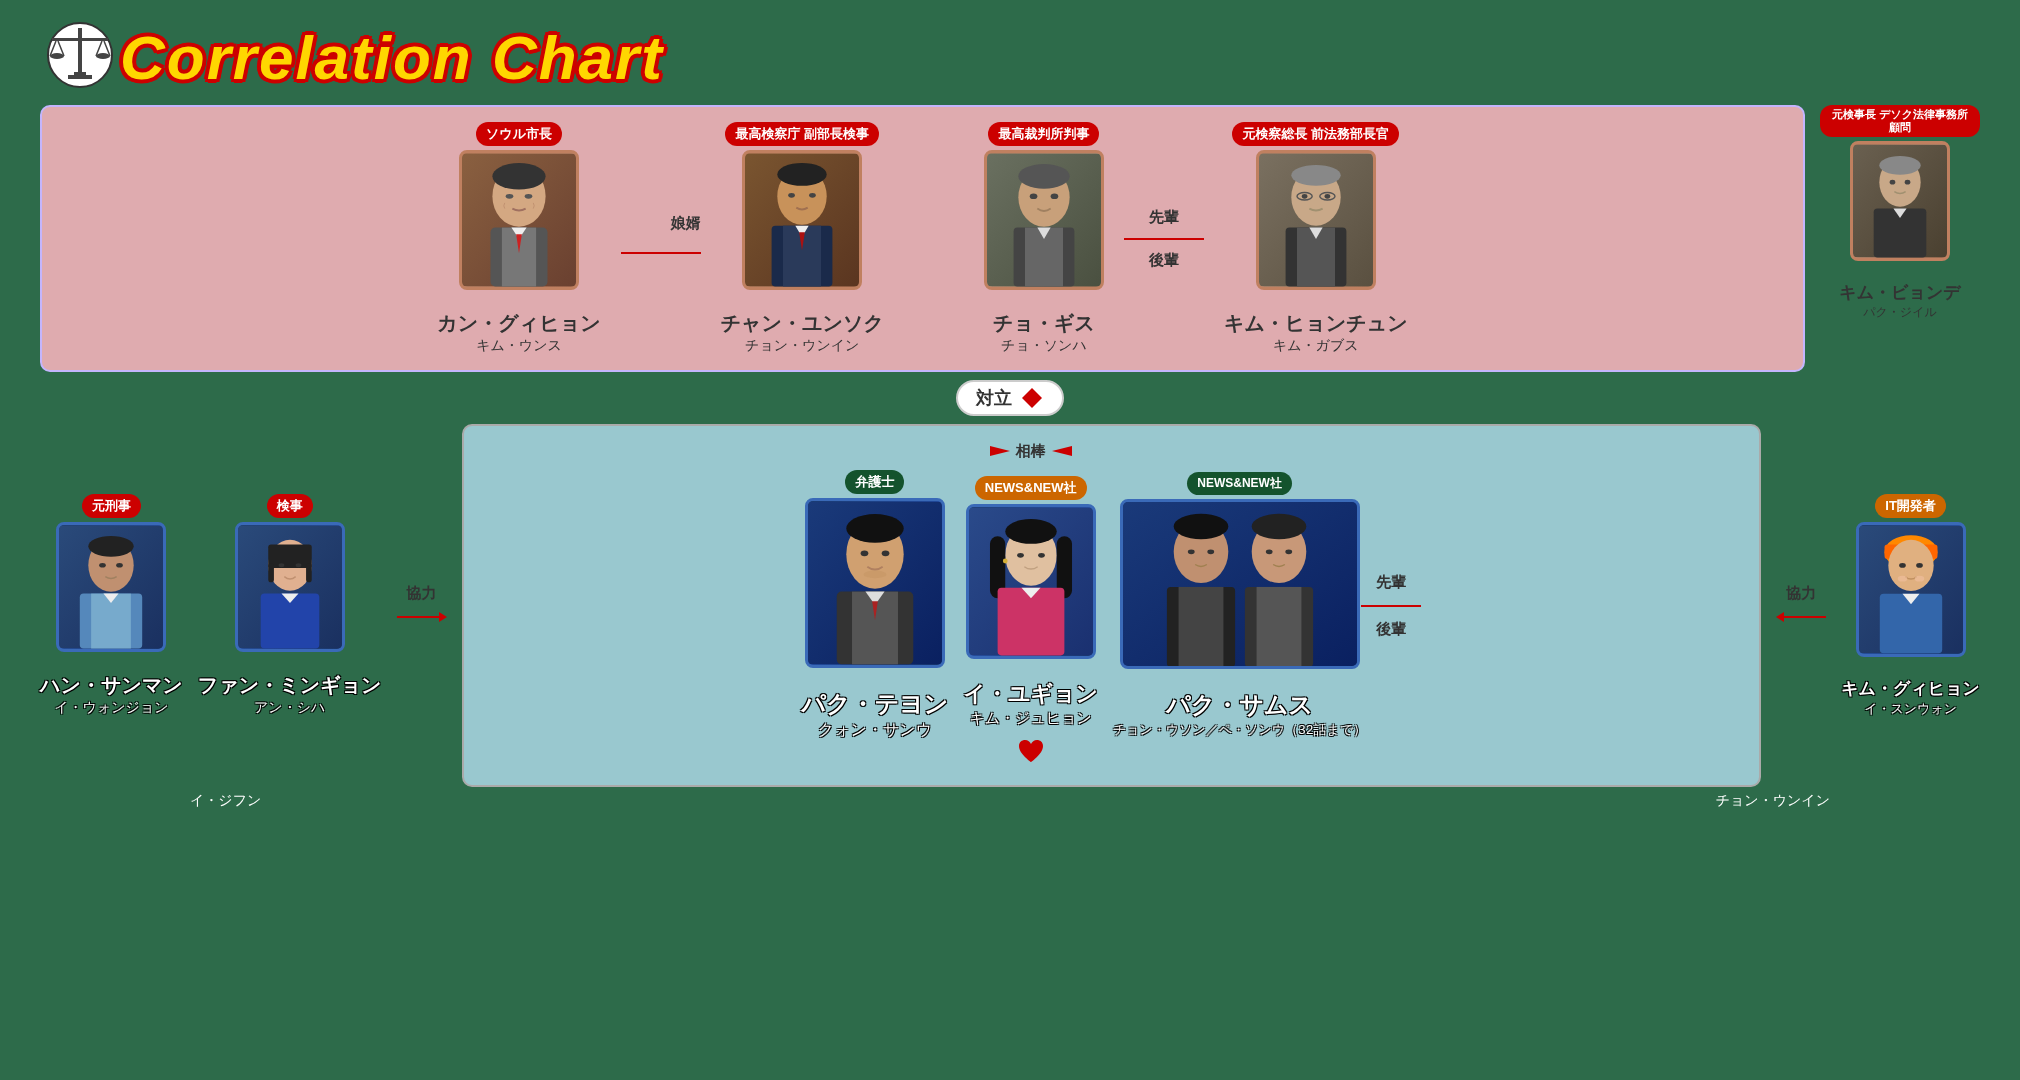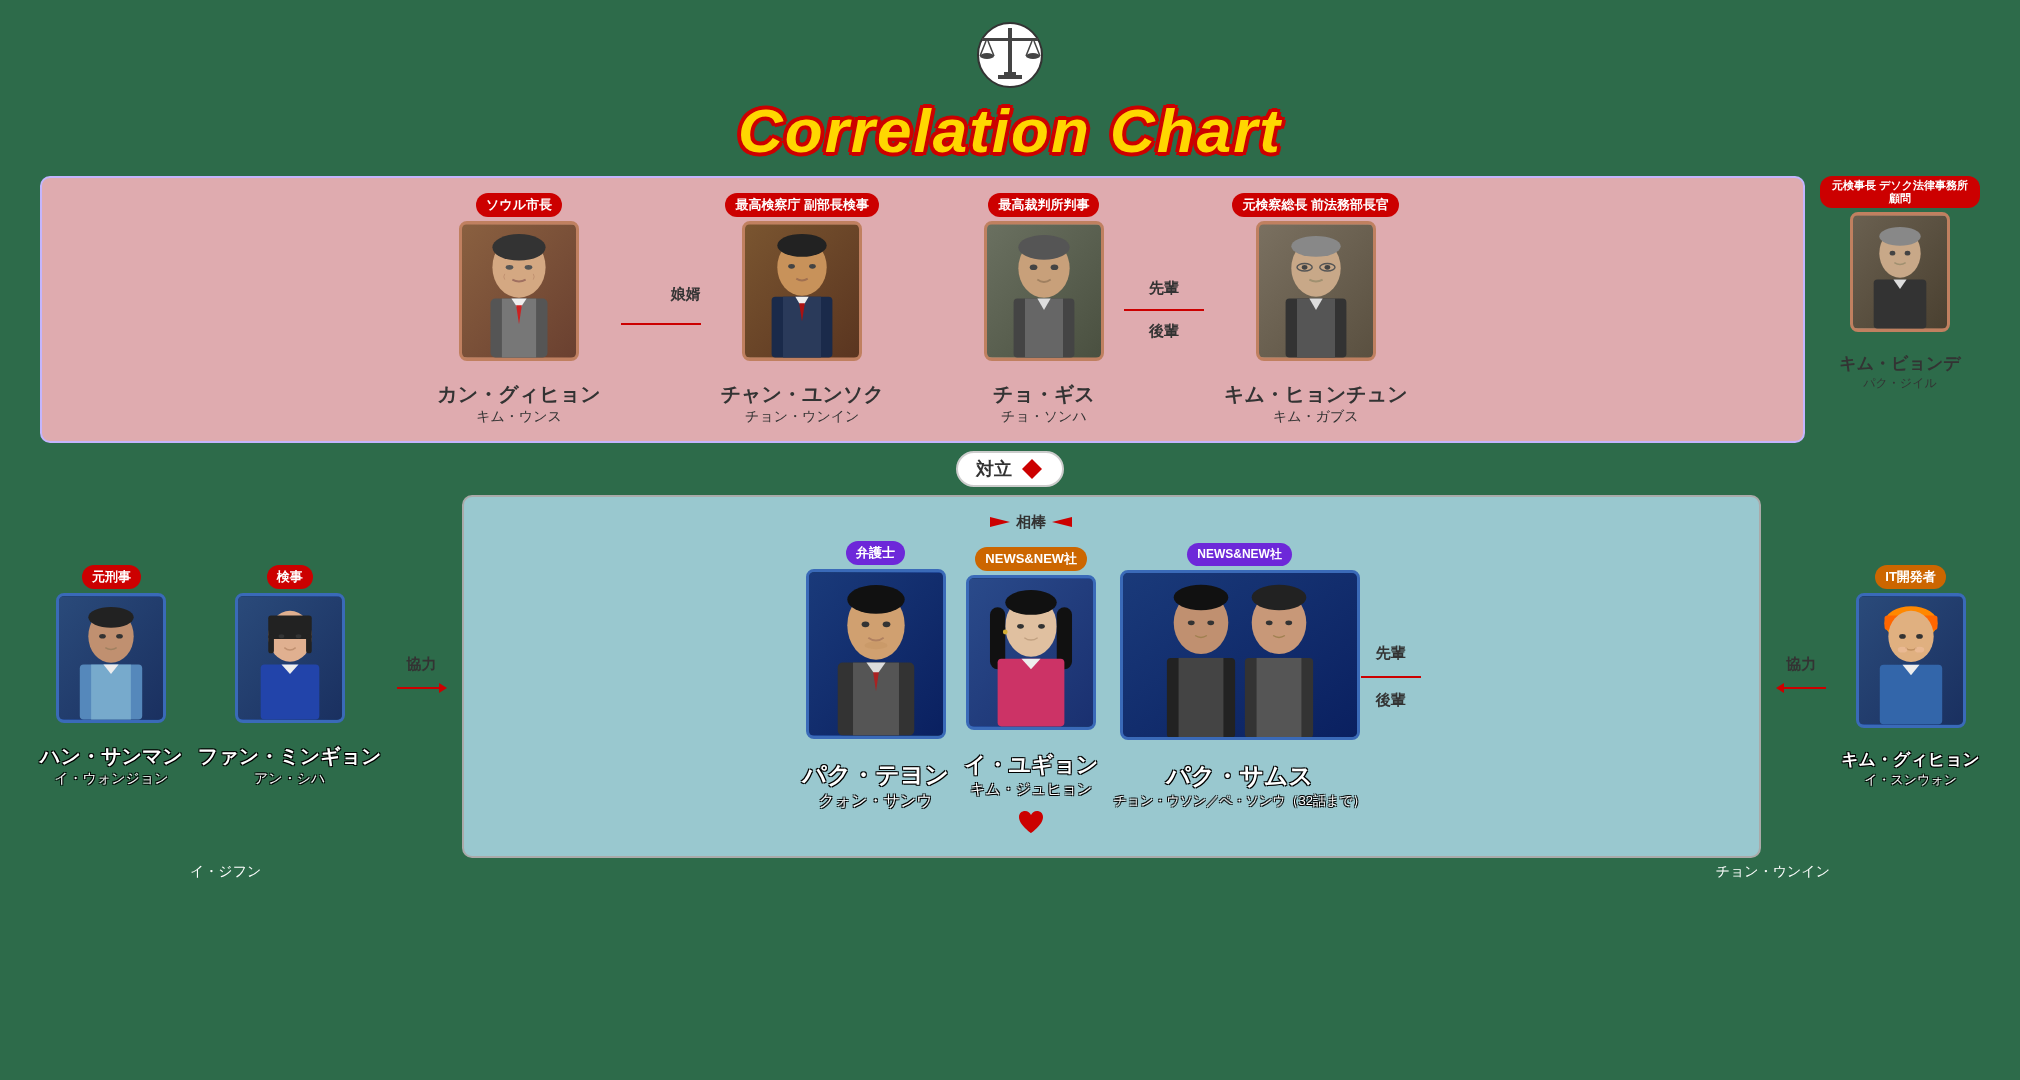--- a/index.html
+++ b/index.html
@@ -16,21 +16,21 @@
     .main-container {
       width: 1960px;
       margin: 0 auto;
       padding: 20px 10px;
       position: relative;
     }
 
     
     .title-area {
       display: flex;
-      flex-direction: column;
+      flex-direction: row;
       align-items: center;
       margin-bottom: 10px;
     }
 
     .scales-icon {
       width: 80px;
       height: 70px;
       margin-bottom: 5px;
     }
 
@@ -79,21 +79,21 @@
       font-size: 13px;
       font-weight: bold;
       padding: 3px 10px;
       border-radius: 12px;
       margin-bottom: 4px;
       white-space: nowrap;
       z-index: 5;
     }
 
     .role-badge-blue {
-      background: #6d28d9;
+      background: #14532d;
     }
 
     .role-badge-orange {
       background: #cc6600;
     }
 
     .photo-frame {
       width: 120px;
       height: 140px;
       background: linear-gradient(135deg, #1a3a6e, #2a5ab8, #1a3a6e);
@@ -119,20 +119,21 @@
       margin-top: 20px;
       text-align: right;
       white-space: nowrap;
     }
 
     .char-name-kr {
       font-size: 14px;
       color: #fff;
       text-shadow: -1px -1px 0 #000, 1px -1px 0 #000, -1px 1px 0 #000, 1px 1px 0 #000;
       text-align: right;
+      font-family: Liberation Mono, monospace;
     }
 
     .char-name-jp-dark {
       color: #333;
       text-shadow: none;
     }
     .char-name-kr-dark {
       color: #333;
       text-shadow: none;
     }

